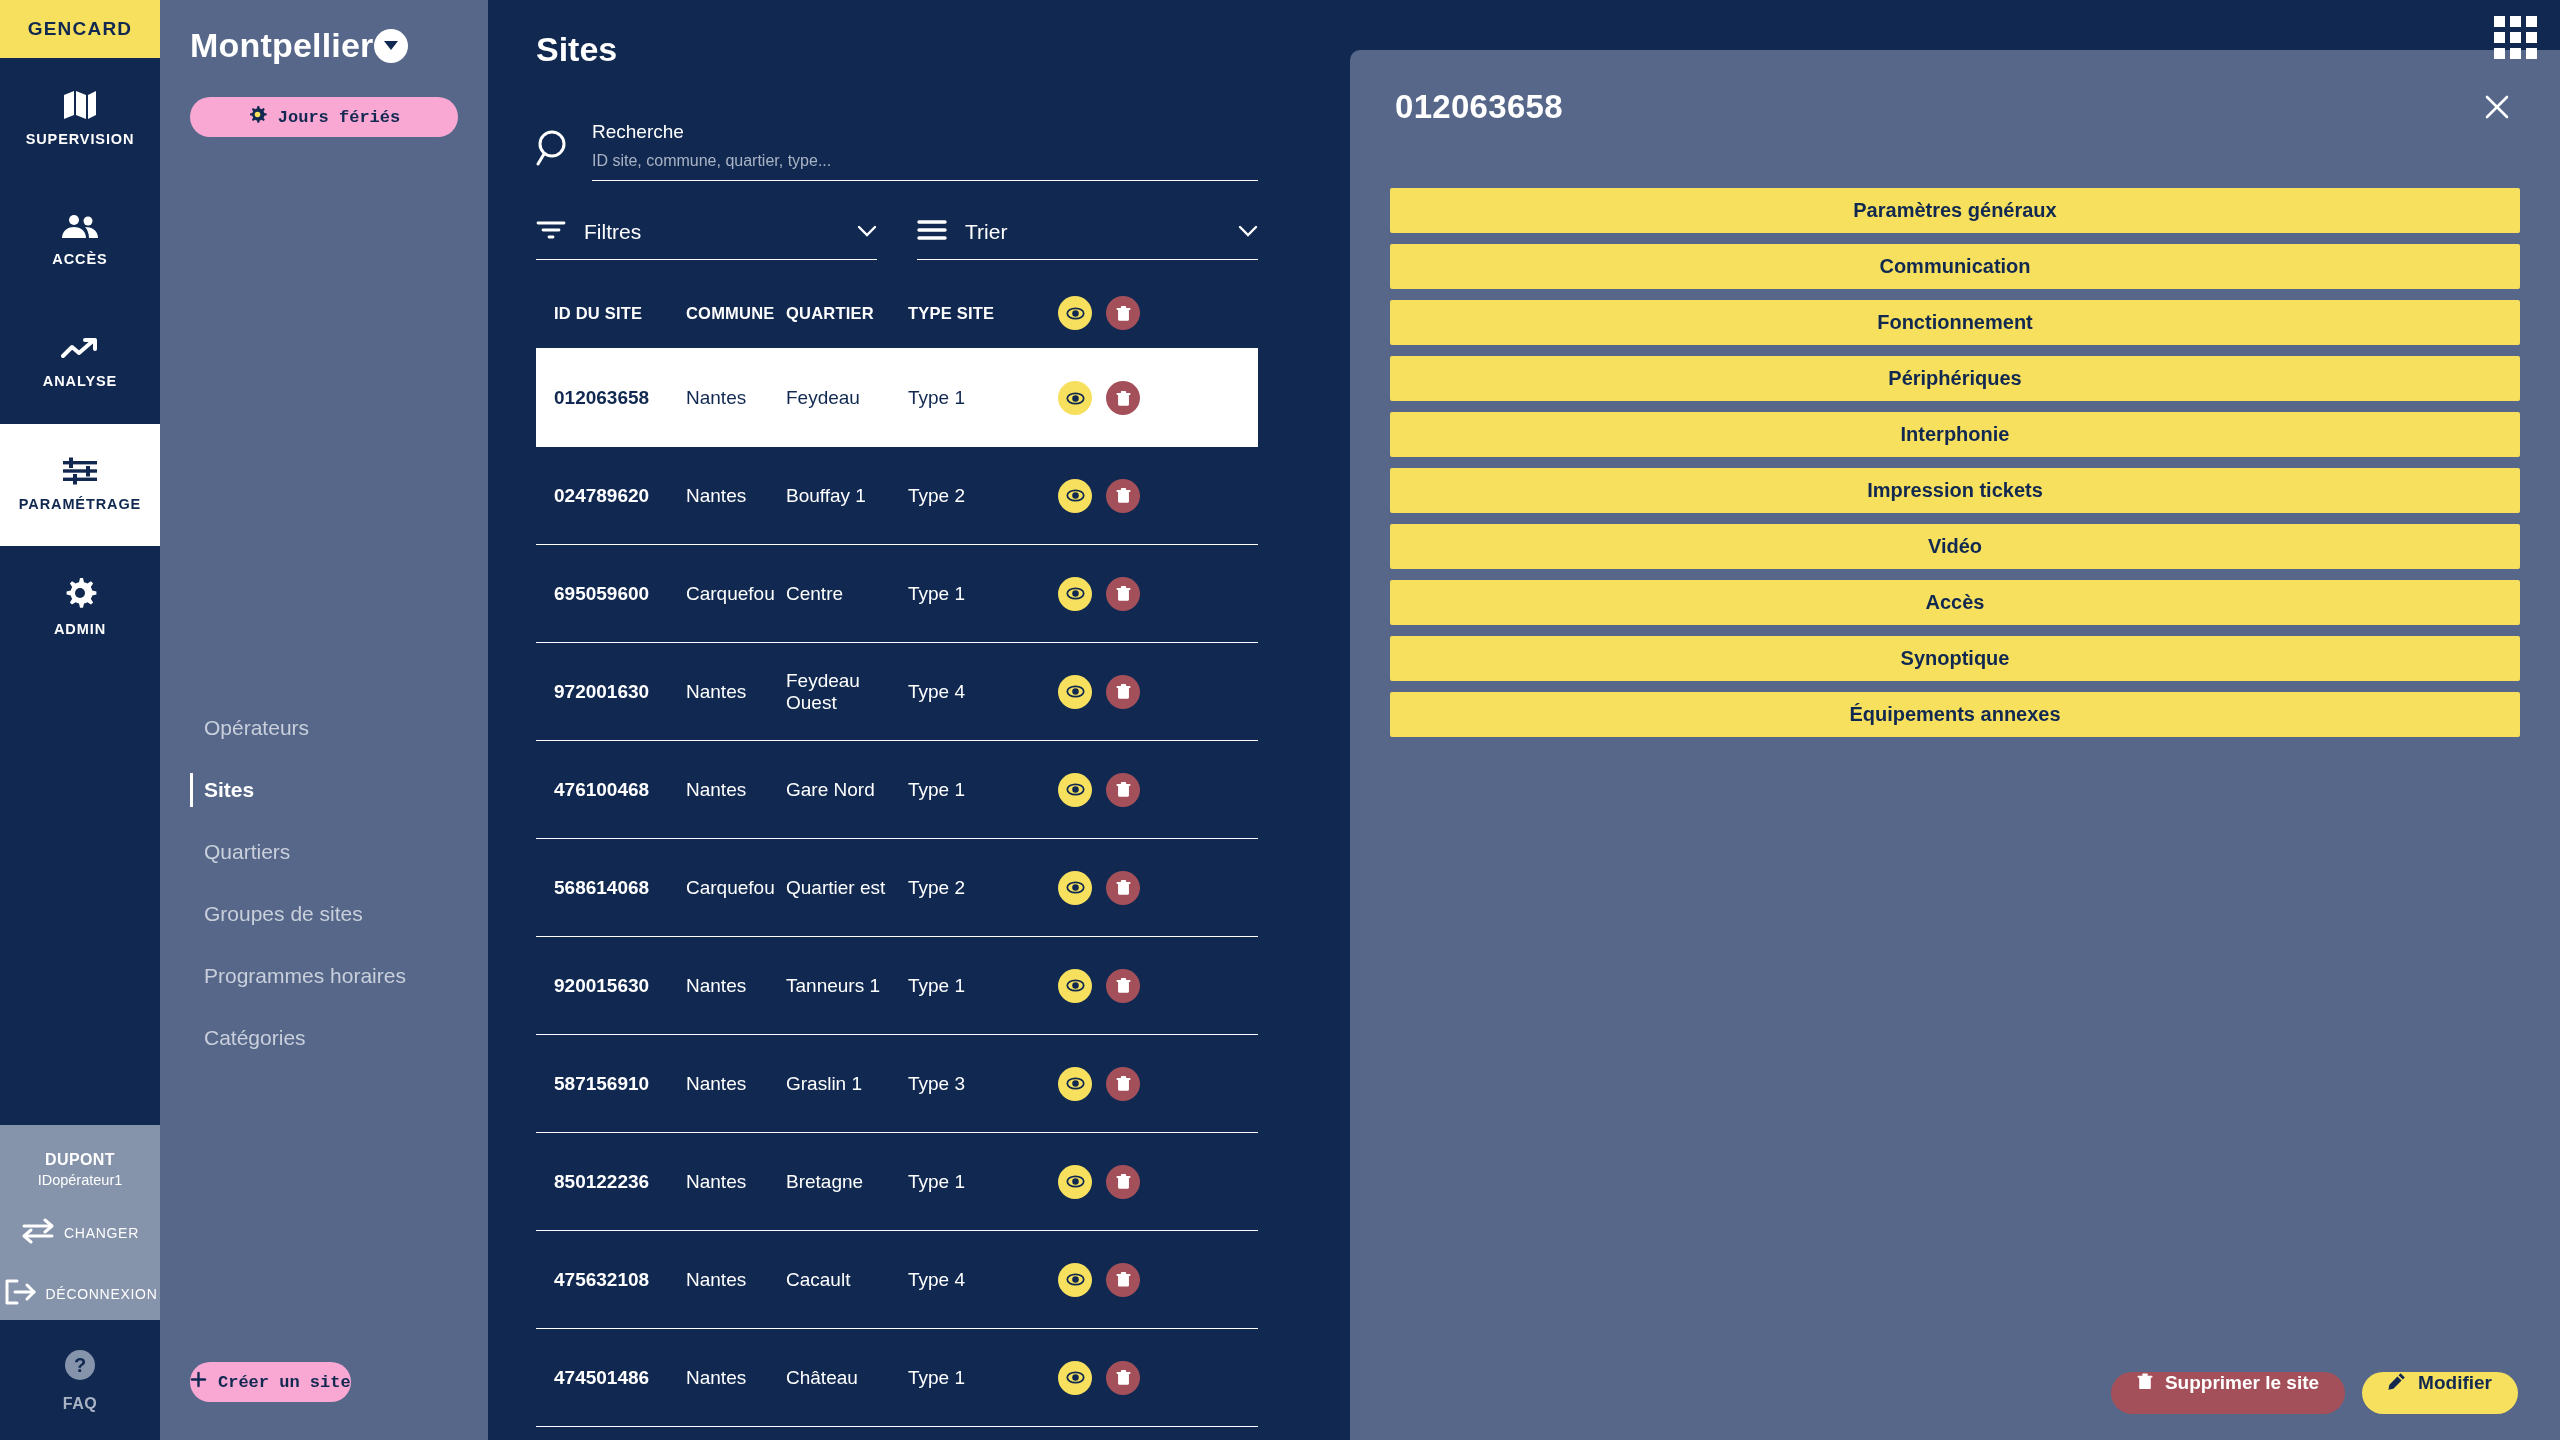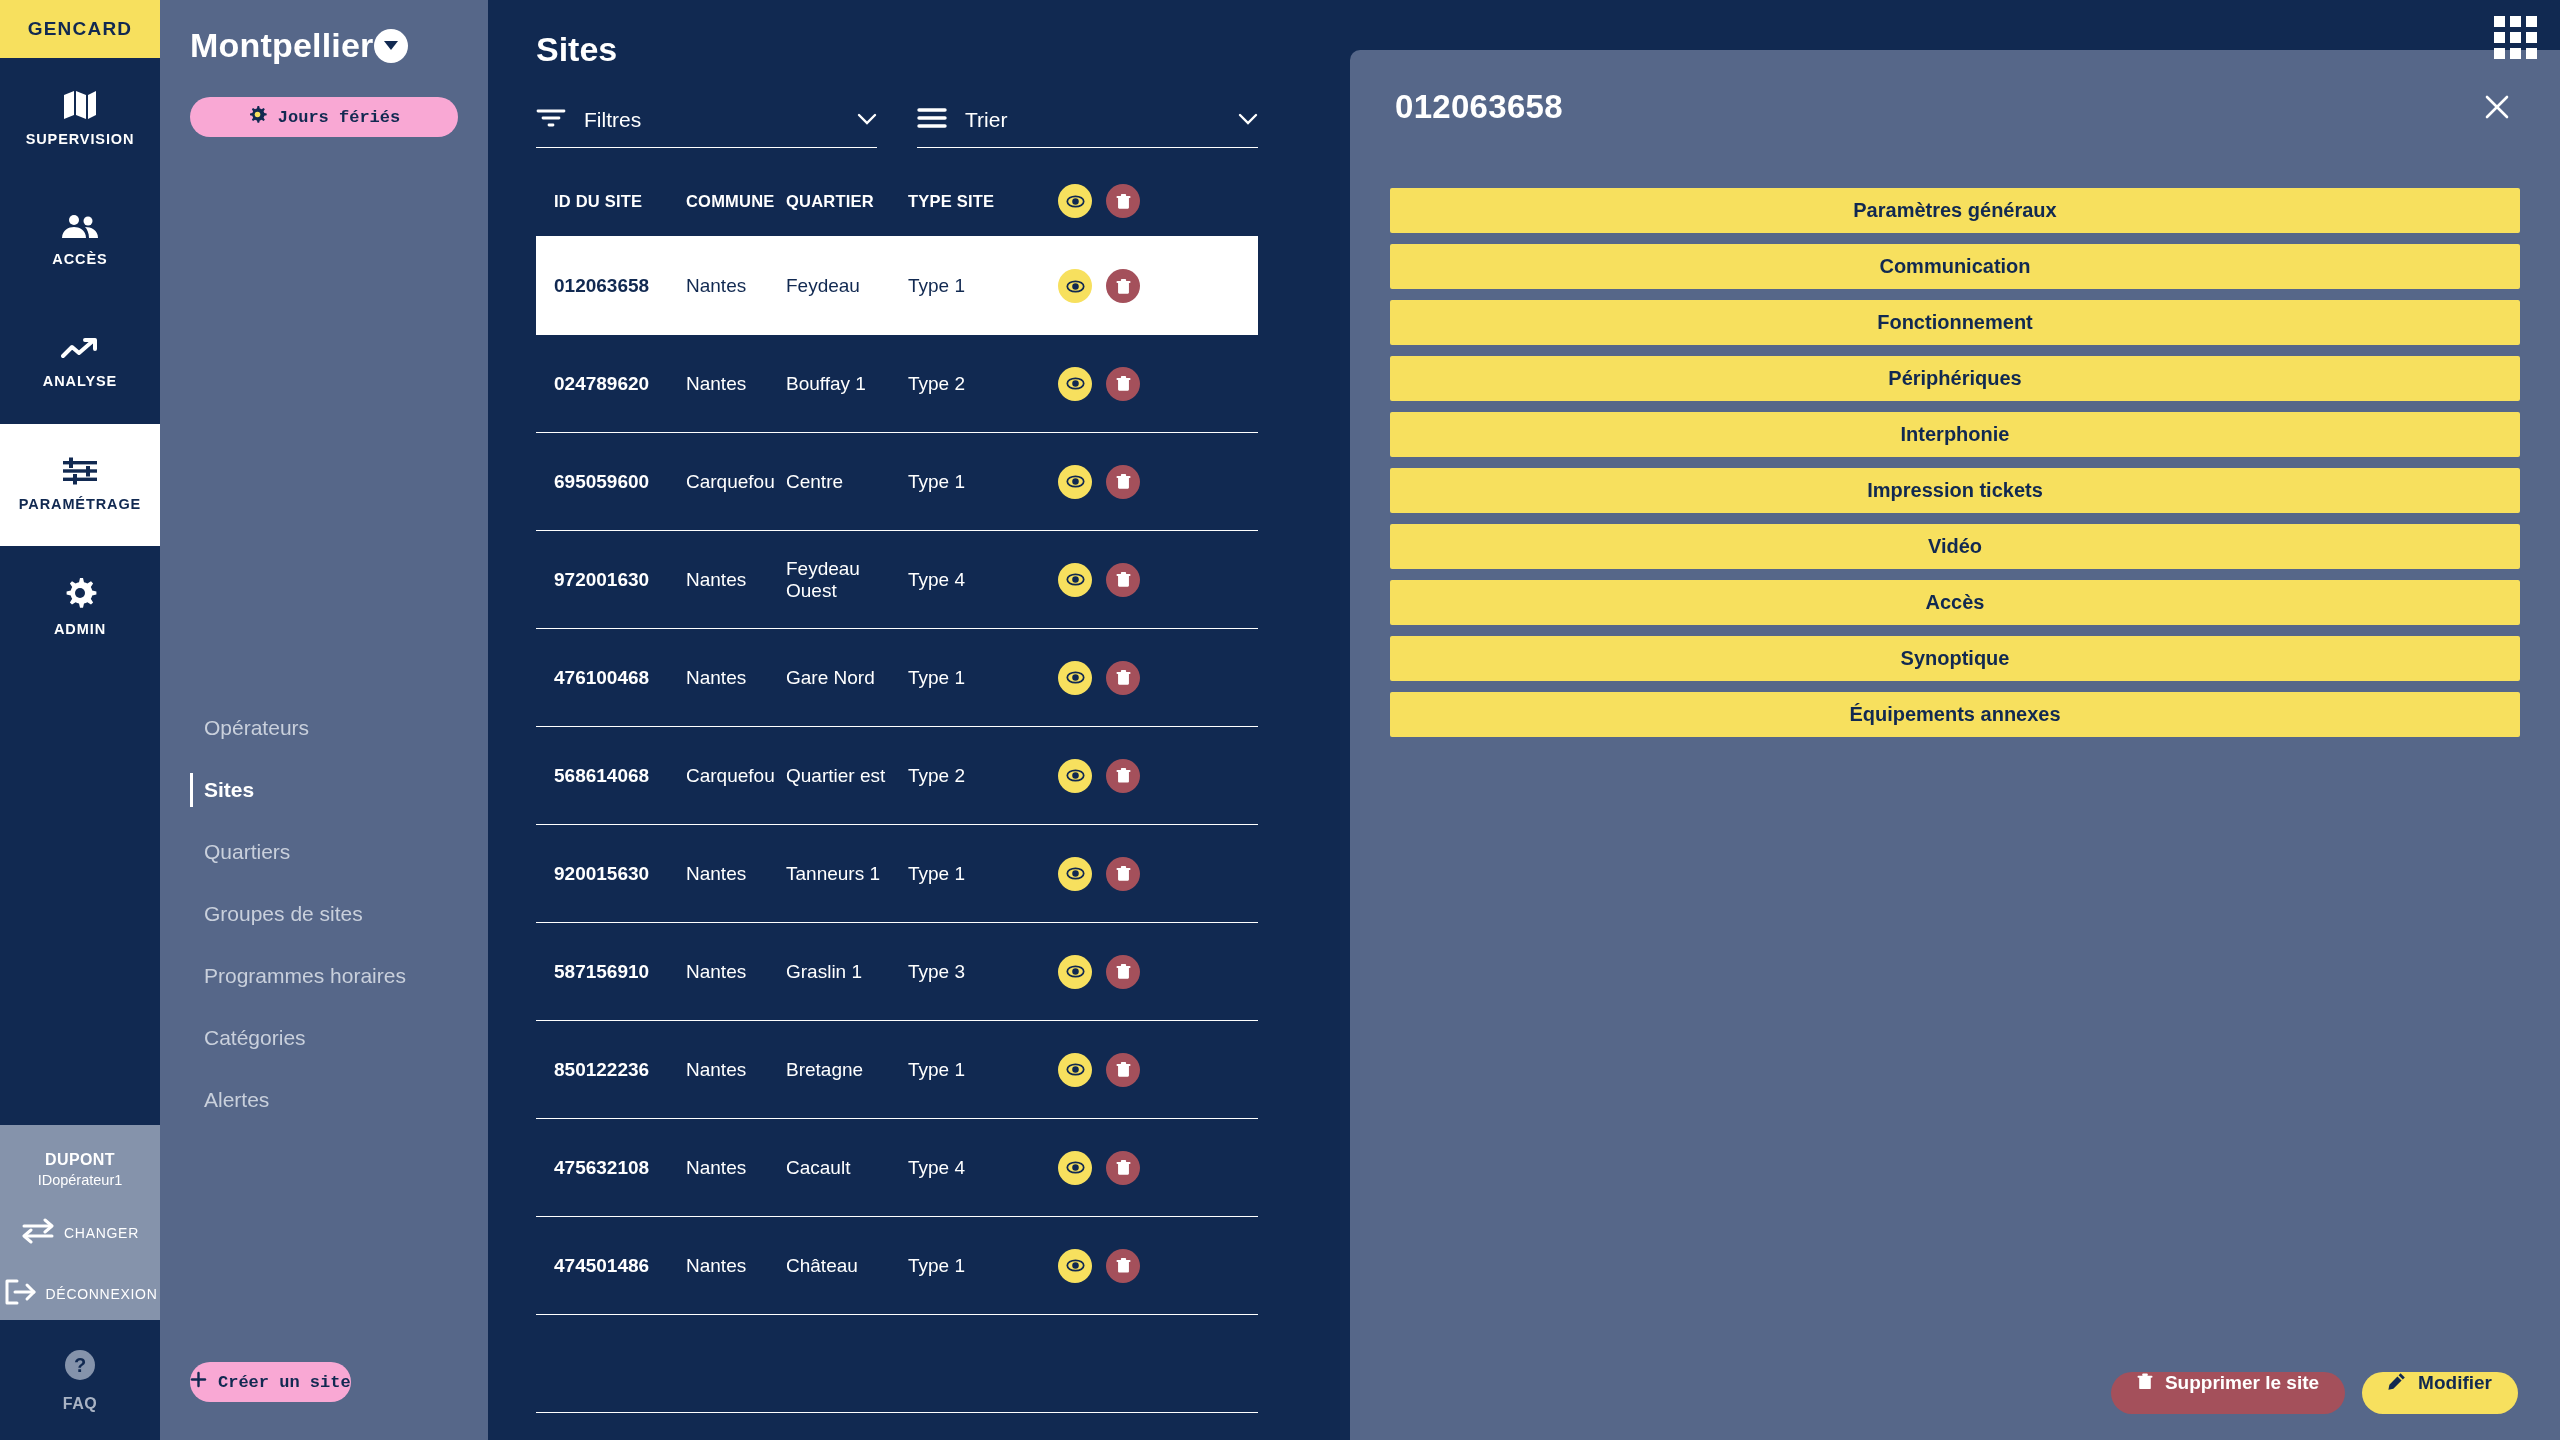--- a/index.html
+++ b/index.html
@@ -372,23 +372,20 @@
         </div>
       <div class="subnav-item">
           <span>Groupes de sites</span>
         </div>
       <div class="subnav-item">
           <span>Programmes horaires</span>
         </div>
       <div class="subnav-item">
           <span>Catégories</span>
         </div>
-      <div class="subnav-item">
-          <span>Alertes</span>
-        </div>
     </div>
 
     <div class="subnav-bottom">
       <button class="pill-btn" style="margin-top:0;">
         <span>
           <svg width="17" height="17" viewBox="0 0 17 17" stroke="#112951" stroke-width="2.4" stroke-linecap="round">
             <line x1="8.5" y1="2" x2="8.5" y2="15"></line>
               <line x1="2" y1="8.5" x2="15" y2="8.5"></line>
           </svg>
         </span>
@@ -396,20 +393,32 @@
       </button>
     </div>
   </aside>
 
   <main class="main">
 
     <div class="main-head">
       <h1 class="main-title">Sites</h1>
     </div>
 
+    <div class="search-row">
+      <span style="margin-bottom:10px;">
+        <svg width="36" height="38" viewBox="0 0 36 38" fill="none" stroke="#ffffff" stroke-width="3" stroke-linecap="round">
+          <circle cx="16" cy="15" r="12"></circle>
+            <line x1="8" y1="25" x2="2" y2="35"></line>
+        </svg>
+      </span>
+      <div class="search-field">
+        <div class="search-label">Recherche</div>
+        <input class="search-input" type="text" placeholder="ID site, commune, quartier, type..." style="">
+      </div>
+    </div>
 
     <div class="controls-row">
       <div class="ctrl">
         <span>
           <svg width="30" height="22" viewBox="0 0 30 22" stroke="#ffffff" stroke-width="2.8" stroke-linecap="round">
             <line x1="2" y1="4" x2="28" y2="4"></line>
               <line x1="7" y1="11" x2="23" y2="11"></line>
               <line x1="13" y1="18" x2="17" y2="18"></line>
           </svg>
         </span>

